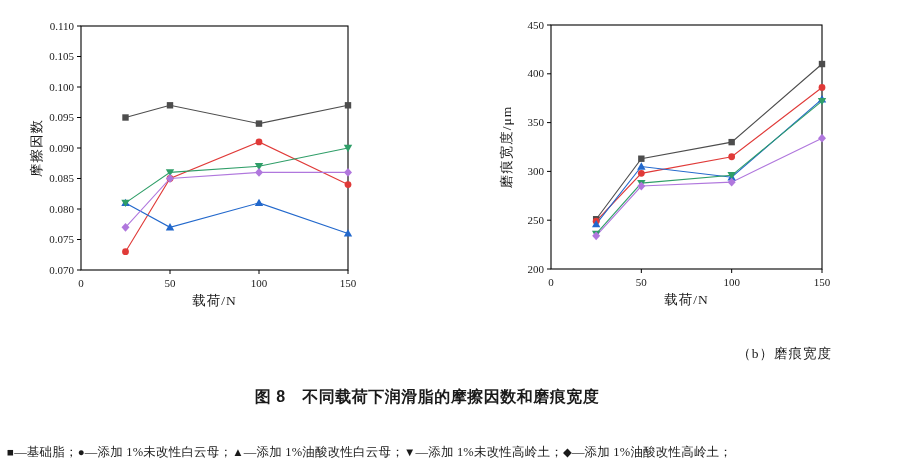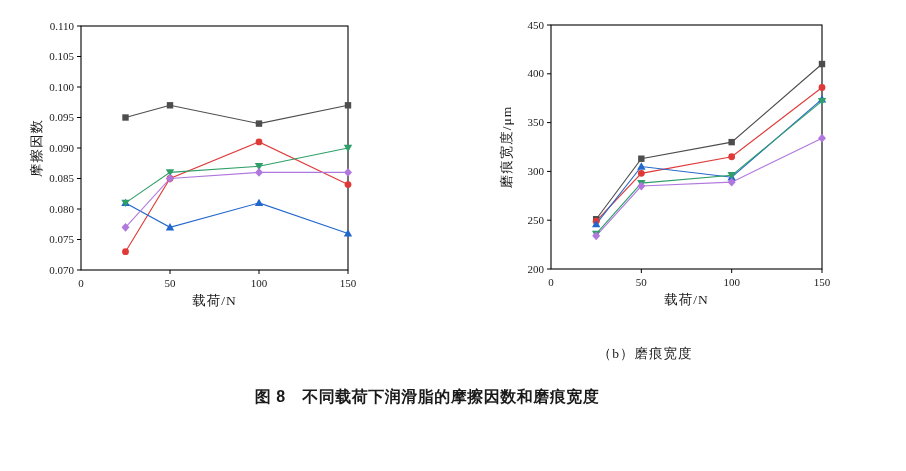--- a/index.html
+++ b/index.html
@@ -19,21 +19,21 @@
   }
   .subcaption {
     position: absolute;
     top: 345px;
     font-size: 13.5px;
     text-align: center;
     letter-spacing: 1px;
     white-space: nowrap;
   }
   #sub-a { left: 30px; width: 330px; }
-  #sub-b { left: 480px; width: 330px; }
+  #sub-b { left: 502px; width: 330px; text-align: right; }
   .caption {
     position: absolute;
     top: 387px;
     left: 0;
     width: 854px;
     text-align: center;
     font-family: "Liberation Sans", "DejaVu Sans", sans-serif;
     font-weight: bold;
     font-size: 16px;
     letter-spacing: 0.5px;
@@ -155,13 +155,14 @@
         <path fill="#2f9e68" d="M 731.6666666666666 179.504 L 735.8666666666667 172.104 L 727.4666666666666 172.104 Z"></path>
         <path fill="#2f9e68" d="M 822 105.32800000000002 L 826.2 97.92800000000001 L 817.8 97.92800000000001 Z"></path>
         <path fill="#b077dd" d="M 596.1666666666666 231.416 L 600.1666666666666 235.816 L 596.1666666666666 240.216 L 592.1666666666666 235.816 Z"></path>
         <path fill="#b077dd" d="M 641.3333333333334 181.64 L 645.3333333333334 186.04 L 641.3333333333334 190.44 L 637.3333333333334 186.04 Z"></path>
         <path fill="#b077dd" d="M 731.6666666666666 177.73600000000002 L 735.6666666666666 182.13600000000002 L 731.6666666666666 186.53600000000003 L 727.6666666666666 182.13600000000002 Z"></path>
         <path fill="#b077dd" d="M 822 133.81599999999997 L 826 138.21599999999998 L 822 142.61599999999999 L 818 138.21599999999998 Z"></path>
       </g>
     </svg>
   <div class="subcaption" id="sub-b">（b）磨痕宽度</div>
   <div class="caption">图 8　不同载荷下润滑脂的摩擦因数和磨痕宽度</div>
+  <div class="legend" id="legend"><span class="marker-glyph">■</span><span>—基础脂；</span><span class="marker-glyph">●</span><span>—添加 1%未改性白云母；</span><span class="marker-glyph">▲</span><span>—添加 1%油酸改性白云母；</span><span class="marker-glyph">▼</span><span>—添加 1%未改性高岭土；</span><span class="marker-glyph">◆</span><span>—添加 1%油酸改性高岭土；</span></div>
 </div>
 
 </body></html>

